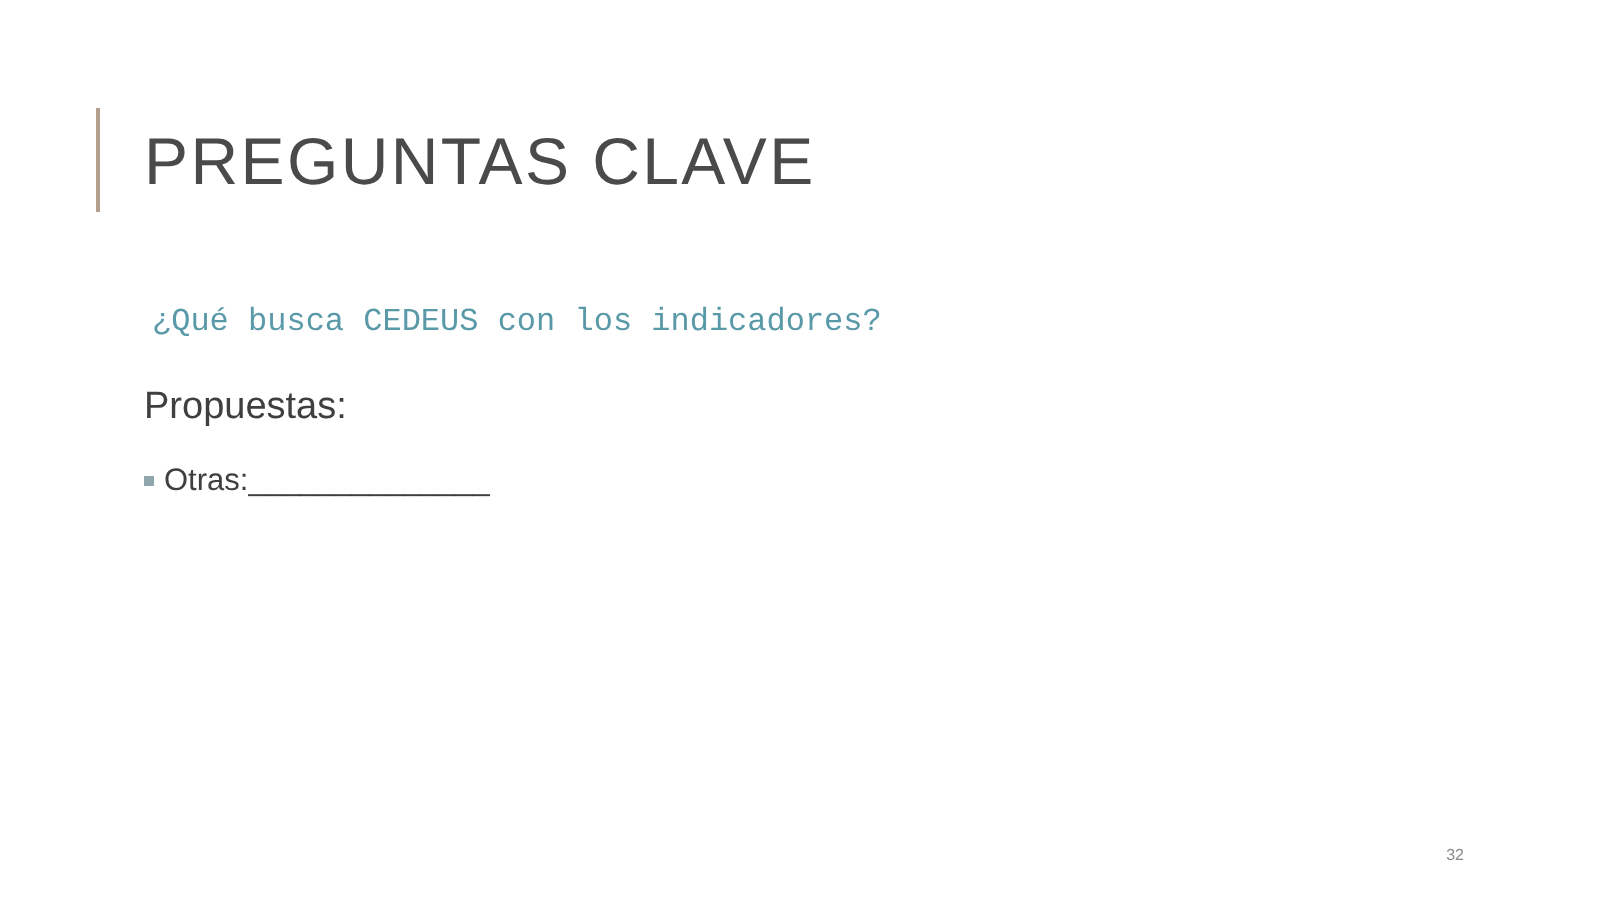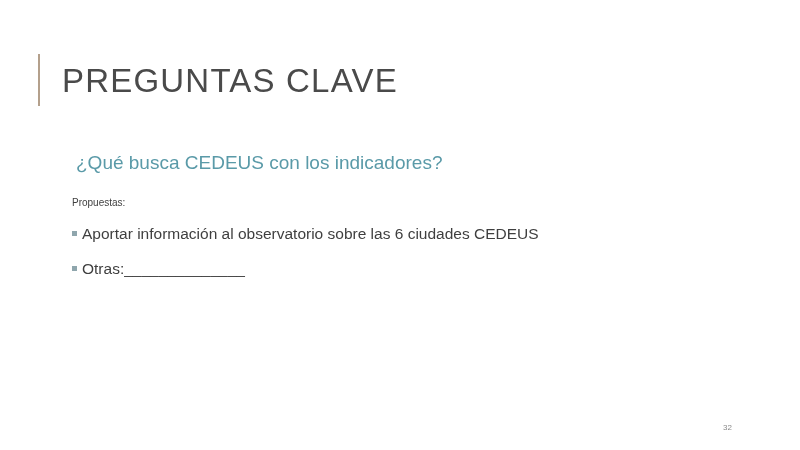--- a/index.html
+++ b/index.html
@@ -15,21 +15,21 @@
   }
   .slide {
     position: relative;
     width: 800px;
     height: 450px;
     background: #ffffff;
     box-sizing: border-box;
   }
   .title-row {
     position: absolute;
-    left: 38px;
+    left: 48px;
     top: 52px;
     display: flex;
     align-items: center;
     height: 56px;
   }
   .title-rule {
     width: 2px;
     height: 52px;
     background: #b4a08c;
     margin-right: 22px;
@@ -44,27 +44,28 @@
     white-space: nowrap;
   }
   .body-area {
     position: absolute;
     left: 72px;
     top: 152px;
     width: 690px;
   }
   .subhead {
     color: #5a9aa8;
-    font-size: 19px;
+    font-size: 16px;
     margin: 0 0 22px 4px;
     line-height: 1.2;
+    font-family: Liberation Mono, monospace;
   }
   .intro {
     color: #3f3f3f;
-    font-size: 10px;
+    font-size: 19px;
     margin: 0 0 16px 0;
     line-height: 1.2;
   }
   .bullets {
     list-style: none;
     margin: 0;
     padding: 0;
   }
   .bullets li {
     position: relative;
@@ -105,24 +106,20 @@
     <div class="title-rule"></div>
     <h1 class="slide-title">PREGUNTAS CLAVE</h1>
   </div>
 
   <div class="body-area">
     <p class="subhead">¿Qué busca CEDEUS con los indicadores?</p>
     <p class="intro">Propuestas:</p>
     <ul class="bullets">
       <li>
         <span class="sq"></span>
-        <span class="bullet-text">Aportar información al observatorio sobre las 6 ciudades CEDEUS</span>
-      </li>
-      <li>
-        <span class="sq"></span>
         <span class="bullet-text">Otras:______________</span>
       </li>
     </ul>
   </div>
 
   <div class="page-number">32</div>
 
 </div>
 
 </body></html>

